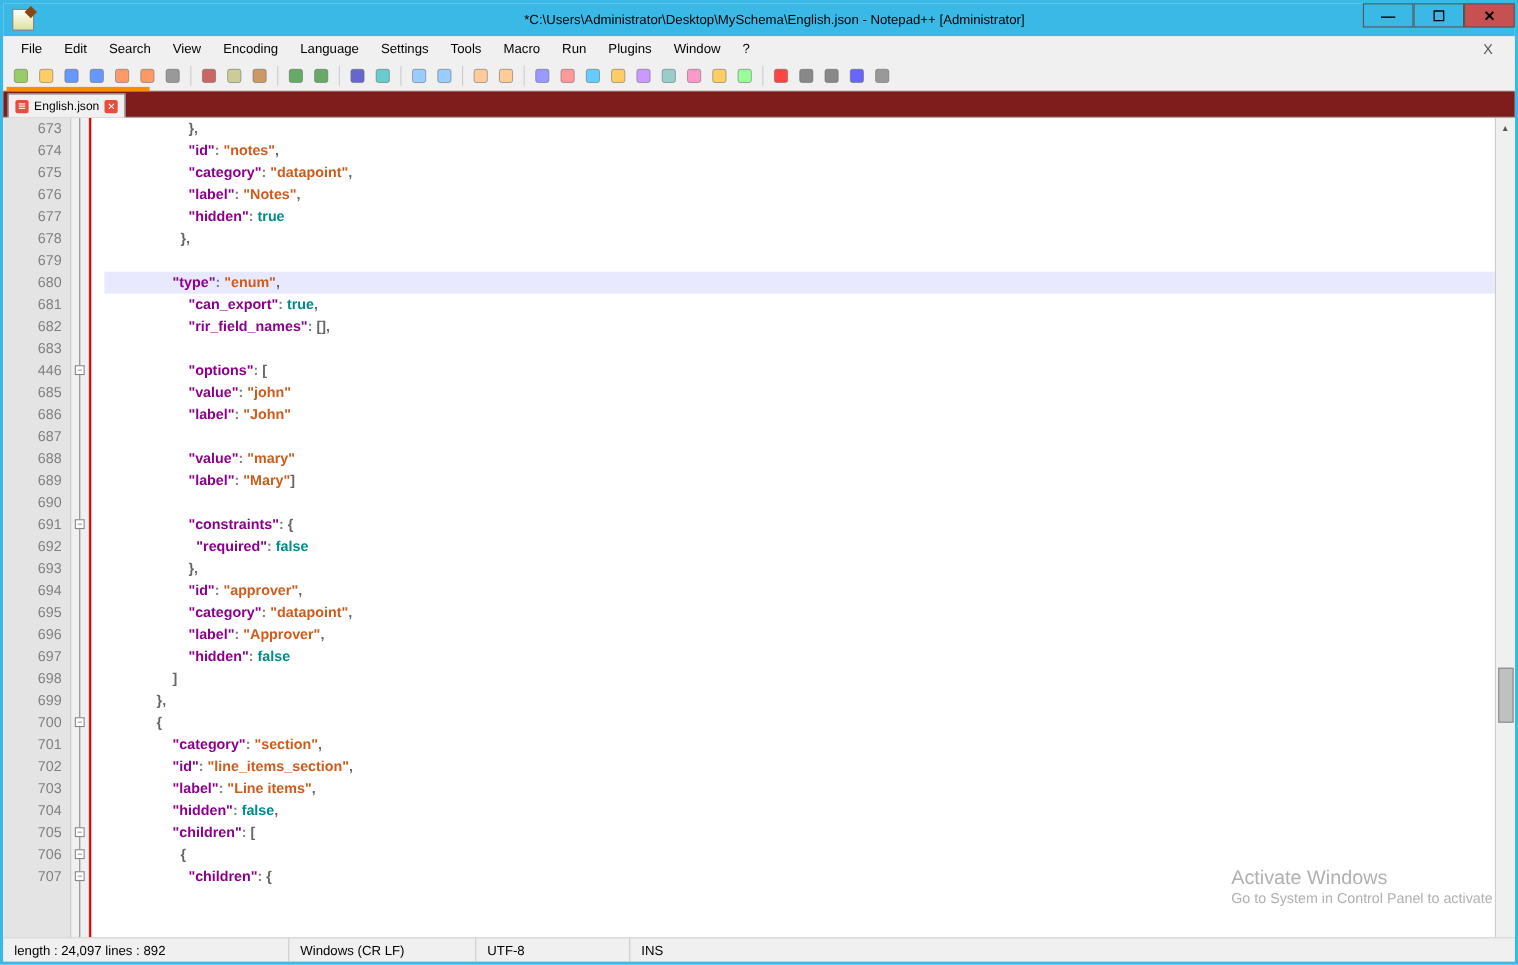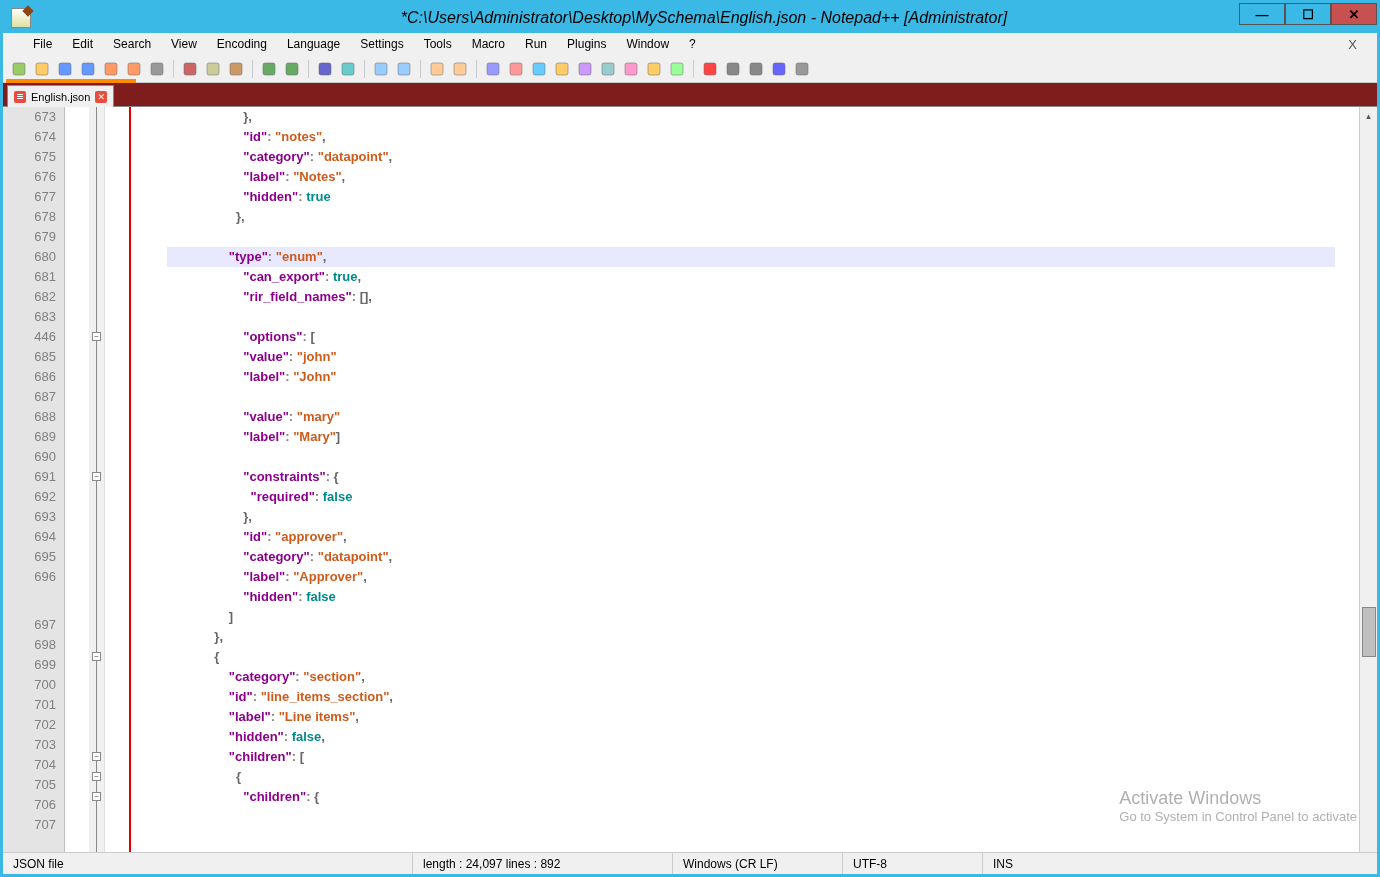--- a/index.html
+++ b/index.html
@@ -1,40 +1,40 @@
 <!DOCTYPE html>
 <html><head>
 <meta charset="utf-8">
 <style>
 * { margin: 0; padding: 0; box-sizing: border-box; font-family: "Segoe UI", Tahoma, sans-serif; }
 body { background: #3ab9e6; width: 1380px; height: 877px; overflow: hidden; position: relative; }
 .window { position: absolute; left: 3px; top: 3px; right: 3px; bottom: 3px; background: #f0f0f0; display: flex; flex-direction: column; }
 .titlebar { height: 30px; background: #3ab9e6; display: flex; align-items: center; position: relative; }
 .titlebar-icon { width: 20px; height: 20px; margin-left: 8px; background: linear-gradient(#fff, #e0e0a0); border: 1px solid #888; position: relative; }
 .titlebar-icon::after { content: ''; position: absolute; right: -2px; top: -2px; width: 8px; height: 8px; background: #8b4513; transform: rotate(45deg); }
-.title-text { flex: 1; text-align: center; font-size: 16px; color: #000; font-style: italic; }
+.title-text { flex: 1; text-align: center; font-size: 12px; color: #000; }
 .winbtns { display: flex; position: absolute; right: 0; top: 0; }
 .winbtn { width: 46px; height: 22px; display: flex; align-items: center; justify-content: center; font-weight: bold; font-size: 13px; font-family: sans-serif; }
 .winbtn.min { background: #3ab9e6; border: 1px solid #555; }
 .winbtn.max { background: #3ab9e6; border: 1px solid #555; }
 .winbtn.close { background: #c75050; border: 1px solid #555; color: #000; }
-.menubar { height: 22px; background: #f0f0f0; display: flex; align-items: center; padding: 0 20px; gap: 0; font-size: 12px; position: relative; }
+.menubar { height: 22px; background: #f0f0f0; display: flex; align-items: center; padding: 0 6px; gap: 0; font-size: 12px; position: relative; }
 .menubar span { padding: 2px 10px; cursor: default; }
 .menubar .mx { position: absolute; right: 10px; font-size: 13px; color: #555; }
 .toolbar { height: 28px; background: #f0f0f0; border-bottom: 1px solid #ccc; display: flex; align-items: center; padding: 2px 6px; gap: 3px; }
 .tb { width: 20px; height: 20px; display: flex; align-items: center; justify-content: center; border-radius: 2px; }
 .tb svg { width: 16px; height: 16px; }
 .tsep { width: 1px; height: 18px; background: #ccc; margin: 0 3px; }
 .tabbar { height: 24px; background: #7f1d1d; display: flex; align-items: flex-end; padding-left: 4px; border-bottom: 1px solid #888; position: relative; }
 .tabbar::before { content: ''; position: absolute; left: 3px; top: -4px; width: 130px; height: 4px; background: #ff8c00; }
 .tab { height: 22px; background: #f0f0f0; border: 1px solid #888; border-bottom: none; display: flex; align-items: center; padding: 0 6px; gap: 5px; font-size: 11px; position: relative; top: 1px; }
 .tab-icon { width: 12px; height: 12px; background: #e74c3c; border-radius: 2px; display: flex; align-items: center; justify-content: center; }
 .tab-icon::after { content: ''; width: 6px; height: 1px; background: #fff; box-shadow: 0 2px #fff, 0 -2px #fff; }
 .tab-x { width: 12px; height: 12px; background: #e74c3c; color: #fff; font-size: 9px; display: flex; align-items: center; justify-content: center; border-radius: 2px; }
-.editor { flex: 1; background: #fff; display: flex; overflow: hidden; position: relative; gap: 24px; }
+.editor { flex: 1; background: #fff; display: flex; overflow: hidden; position: relative; }
 .gutter { width: 62px; background: #e4e4e4; font-family: Consolas, monospace; font-size: 13px; color: #808080; text-align: right; padding-right: 8px; line-height: 20px; border-right: 1px solid #c0c0c0; }
 .foldcol { width: 16px; background: #f0f0f0; position: relative; border-right: 1px solid #ddd; }
 .guidecol { width: 14px; position: relative; }
 .foldbox { position: absolute; width: 9px; height: 9px; border: 1px solid #888; background: #fff; left: 3px; font-size: 8px; line-height: 7px; text-align: center; color: #555; }
 .foldline { position: absolute; width: 1px; background: #888; left: 7px; }
 .redline { position: absolute; width: 2px; background: #d00; left: 0; top: 0; bottom: 0; }
 .code { flex: 1; font-family: Consolas, monospace; font-size: 13px; line-height: 20px; position: relative; white-space: pre; }
 .codeline { height: 20px; padding-left: 4px; }
 .hl { background: #e8e8ff; }
 .k { color: #8b008b; font-weight: bold; }
@@ -278,21 +278,21 @@
         <div style="height: 20px;">687</div>
         <div style="height: 20px;">688</div>
         <div style="height: 20px;">689</div>
         <div style="height: 20px;">690</div>
         <div style="height: 20px;">691</div>
         <div style="height: 20px;">692</div>
         <div style="height: 20px;">693</div>
         <div style="height: 20px;">694</div>
         <div style="height: 20px;">695</div>
         <div style="height: 20px;">696</div>
-        <div style="height: 20px; margin-top: 28px;">697</div>
+        <div style="height: 20px;">697</div>
         <div style="height: 20px;">698</div>
         <div style="height: 20px;">699</div>
         <div style="height: 20px;">700</div>
         <div style="height: 20px;">701</div>
         <div style="height: 20px;">702</div>
         <div style="height: 20px;">703</div>
         <div style="height: 20px;">704</div>
         <div style="height: 20px;">705</div>
         <div style="height: 20px;">706</div>
         <div style="height: 20px;">707</div>
@@ -314,19 +314,18 @@
       <div class="scroll-up">▴</div>
       <div class="scroll-thumb" style="top:500px;height:50px"></div>
     </div>
     <div class="watermark">
       <div class="big">Activate Windows</div>
       <div>Go to System in Control Panel to activate</div>
     </div>
   </div>
 
   <div class="statusbar">
-    <div style="width:410px">JSON file</div>
     <div style="width:260px">length : 24,097    lines : 892</div>
     <div style="width:170px">Windows (CR LF)</div>
     <div style="width:140px">UTF-8</div>
     <div style="flex:1;border:none">INS</div>
   </div>
 </div>
 
 </body></html>

